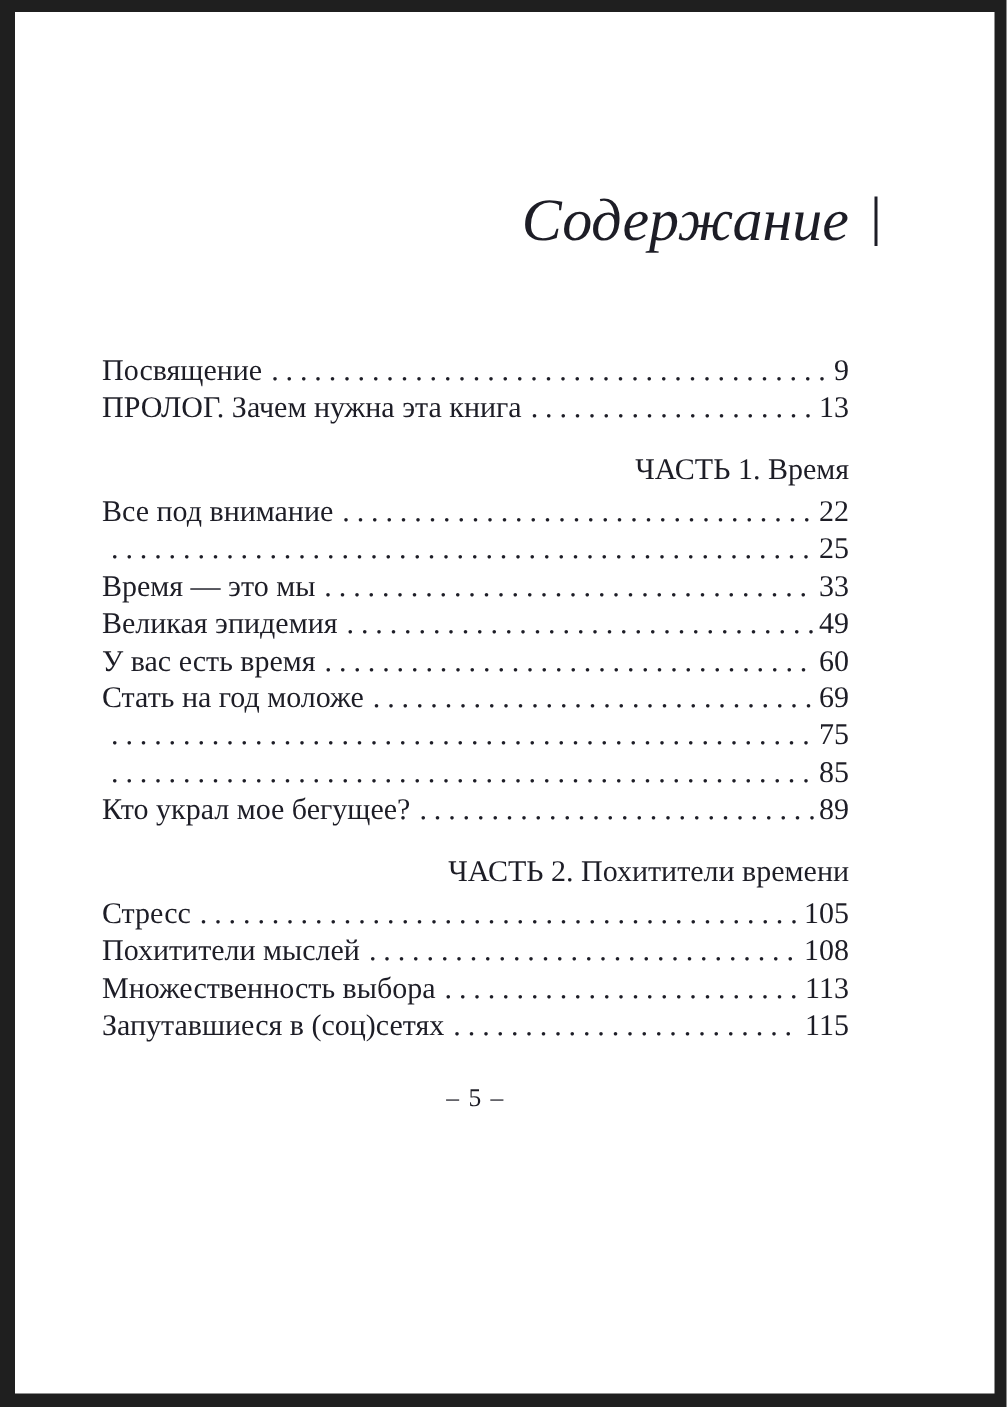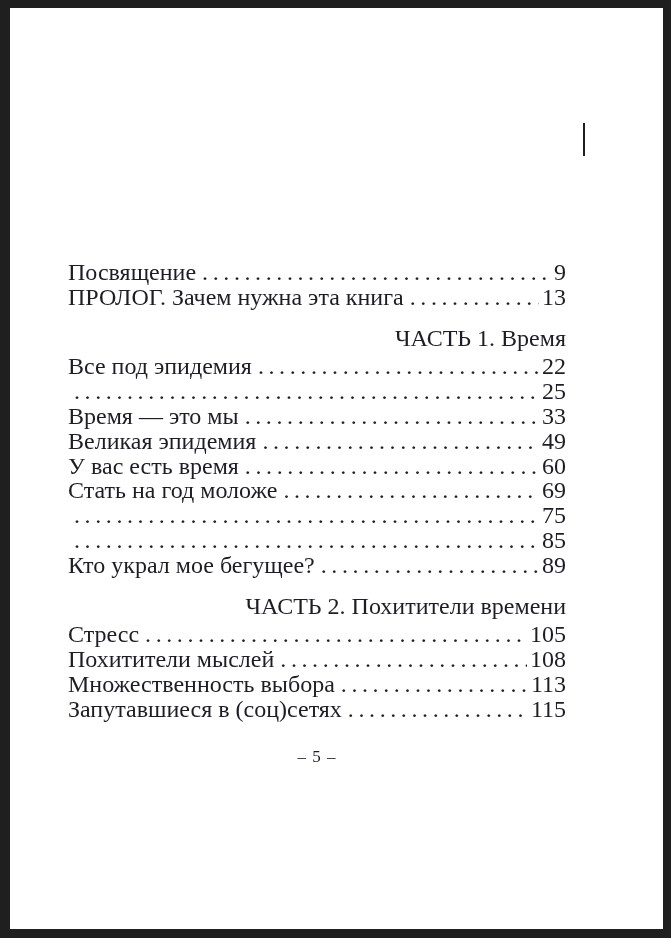--- a/index.html
+++ b/index.html
@@ -39,22 +39,22 @@
   .title-bar{
     width:2px;
     height:33px;
     background:var(--text);
     margin-left:17px;
     margin-right:-19px;
     flex:none;
   }
   
   .toc{
-    margin-top:104px;
-    font-size:24px;
+    margin-top:64px;
+    font-size:20px;
     line-height:24.8px;
   }
   .section-header{
     text-align:right;
     margin-top:16px;
     margin-bottom:4px;
     white-space:nowrap;
   }
   .entry-row{
     display:flex;
@@ -86,20 +86,21 @@
     white-space:nowrap;
   }
 </style>
 </head>
 <body>
 
 <div class="page">
   <div class="content">
 
     <div class="title-row">
+      <span>Содержание</span>
       <span class="title-bar"></span>
     </div>
 
     <div class="toc">
   <div class="toc-section">
 
     <div class="section-entries">
   <div class="entry-row">
     <span class="entry-title">Посвящение</span>
     <span class="dot-leader" aria-hidden="true">......................................................................................................................................................</span>
@@ -111,21 +112,21 @@
     <span class="dot-leader" aria-hidden="true">......................................................................................................................................................</span>
     <span class="entry-page">13</span>
   </div>
 </div>
   </div>
 
   <div class="toc-section">
     <div class="section-header">ЧАСТЬ 1. Время</div>
     <div class="section-entries">
   <div class="entry-row">
-    <span class="entry-title">Все под эпидемия</span>
+    <span class="entry-title">Все под внимание</span>
     <span class="dot-leader" aria-hidden="true">......................................................................................................................................................</span>
     <span class="entry-page">22</span>
   </div>
 
   <div class="entry-row">
     <span class="dot-leader" aria-hidden="true">......................................................................................................................................................</span>
     <span class="entry-page">25</span>
   </div>
 
   <div class="entry-row">

